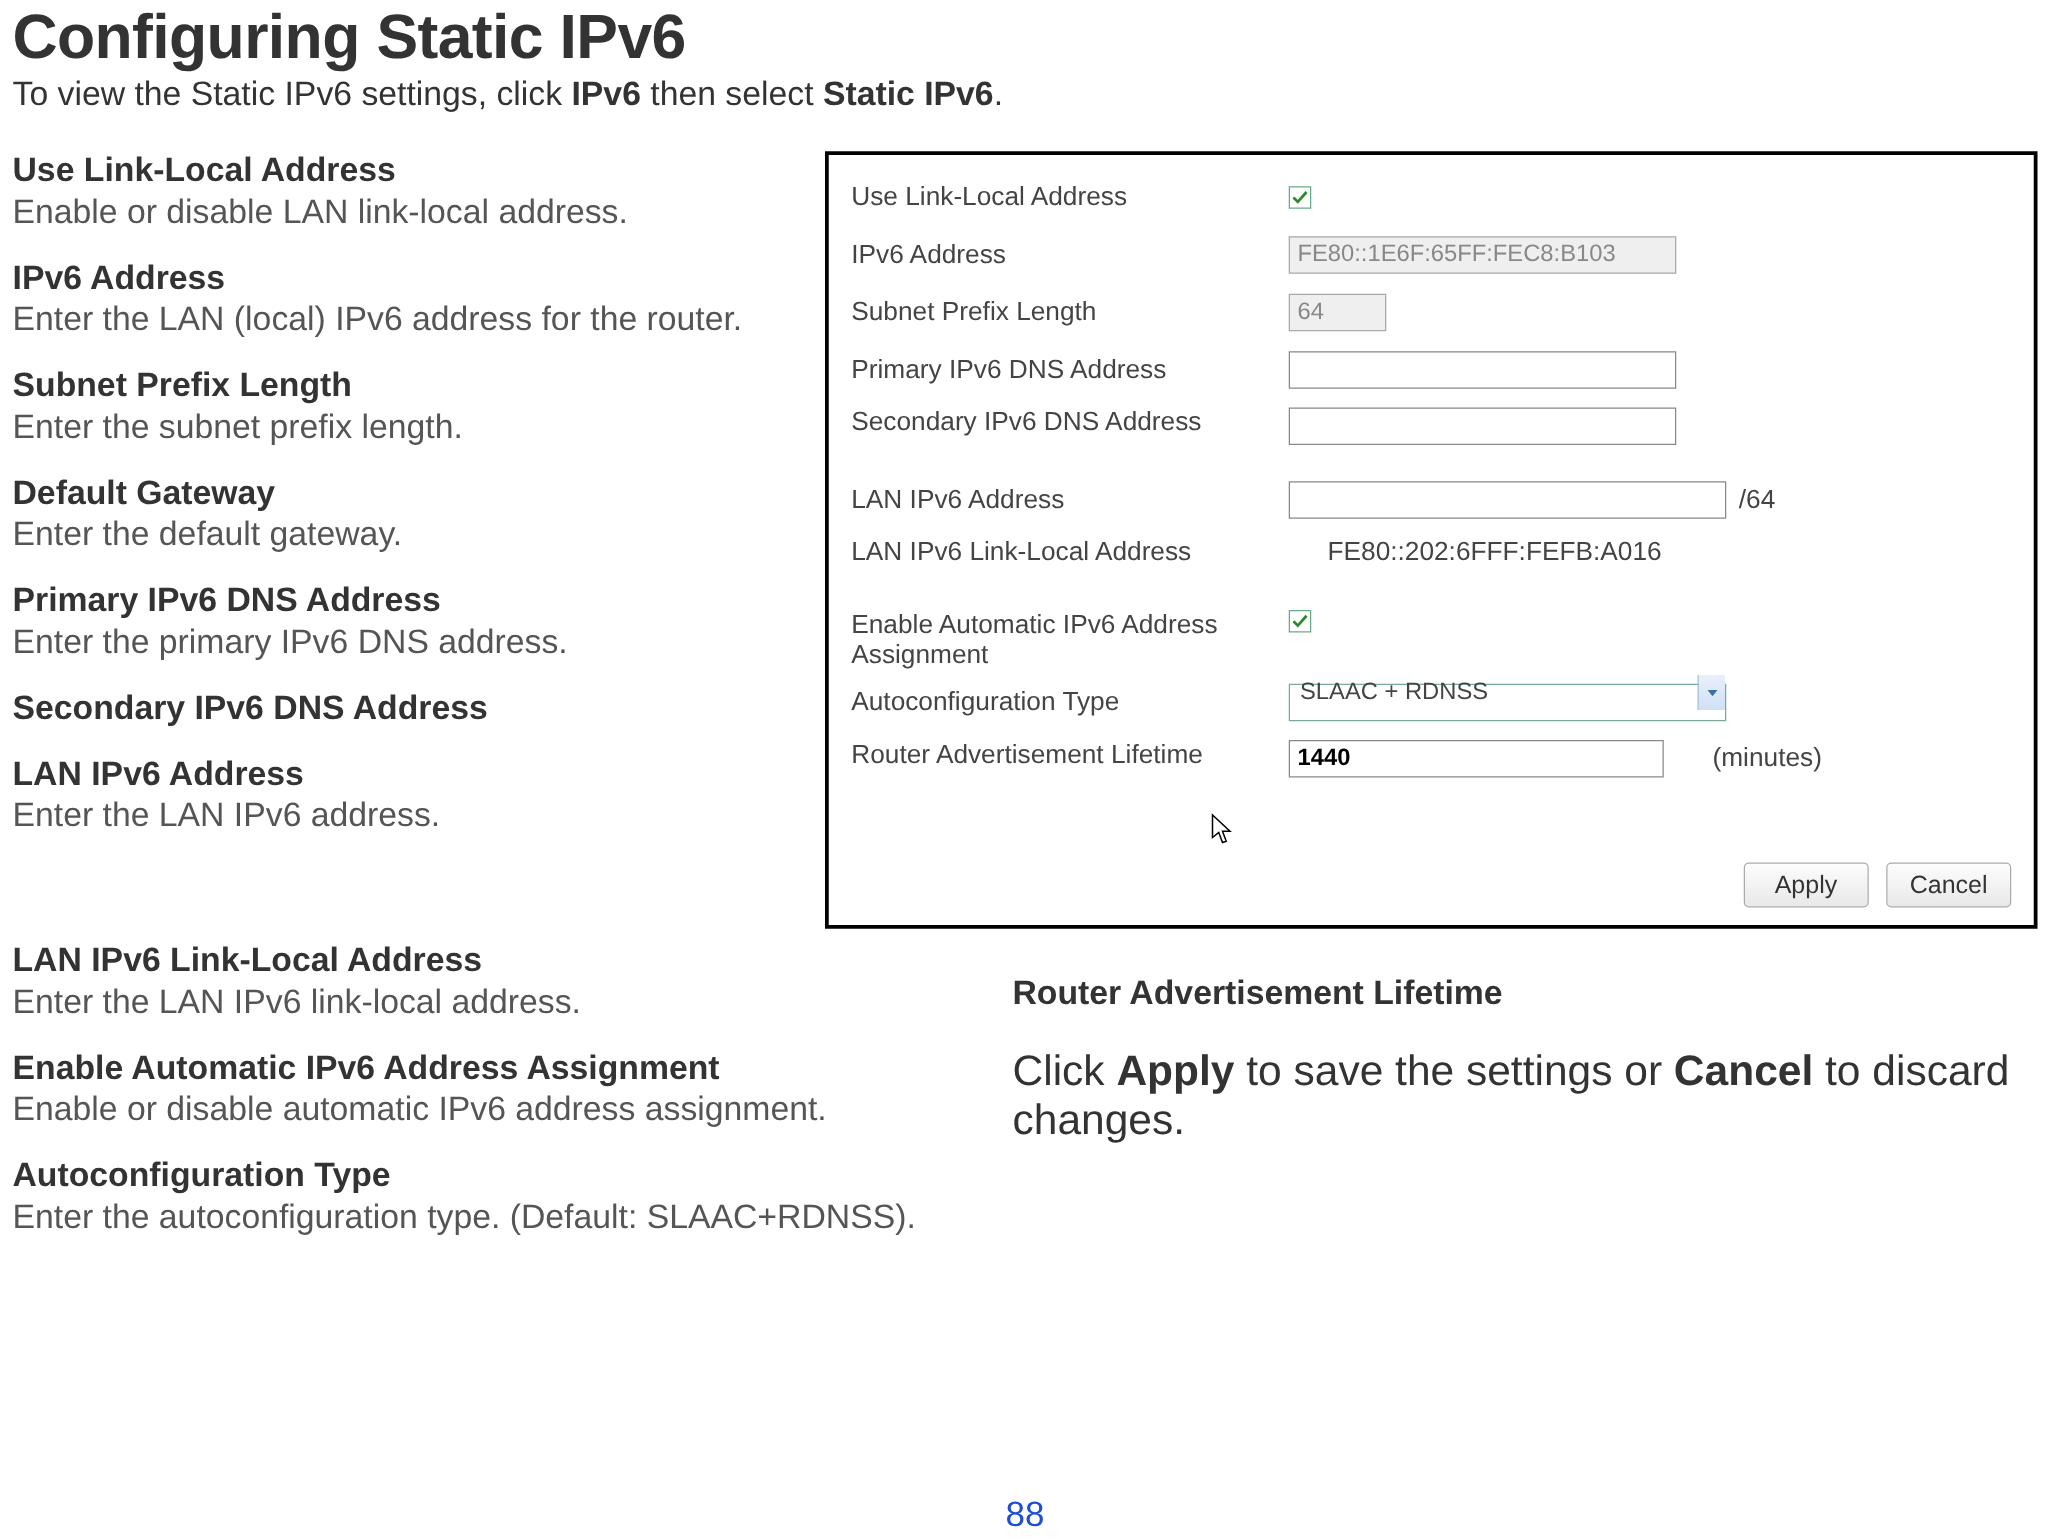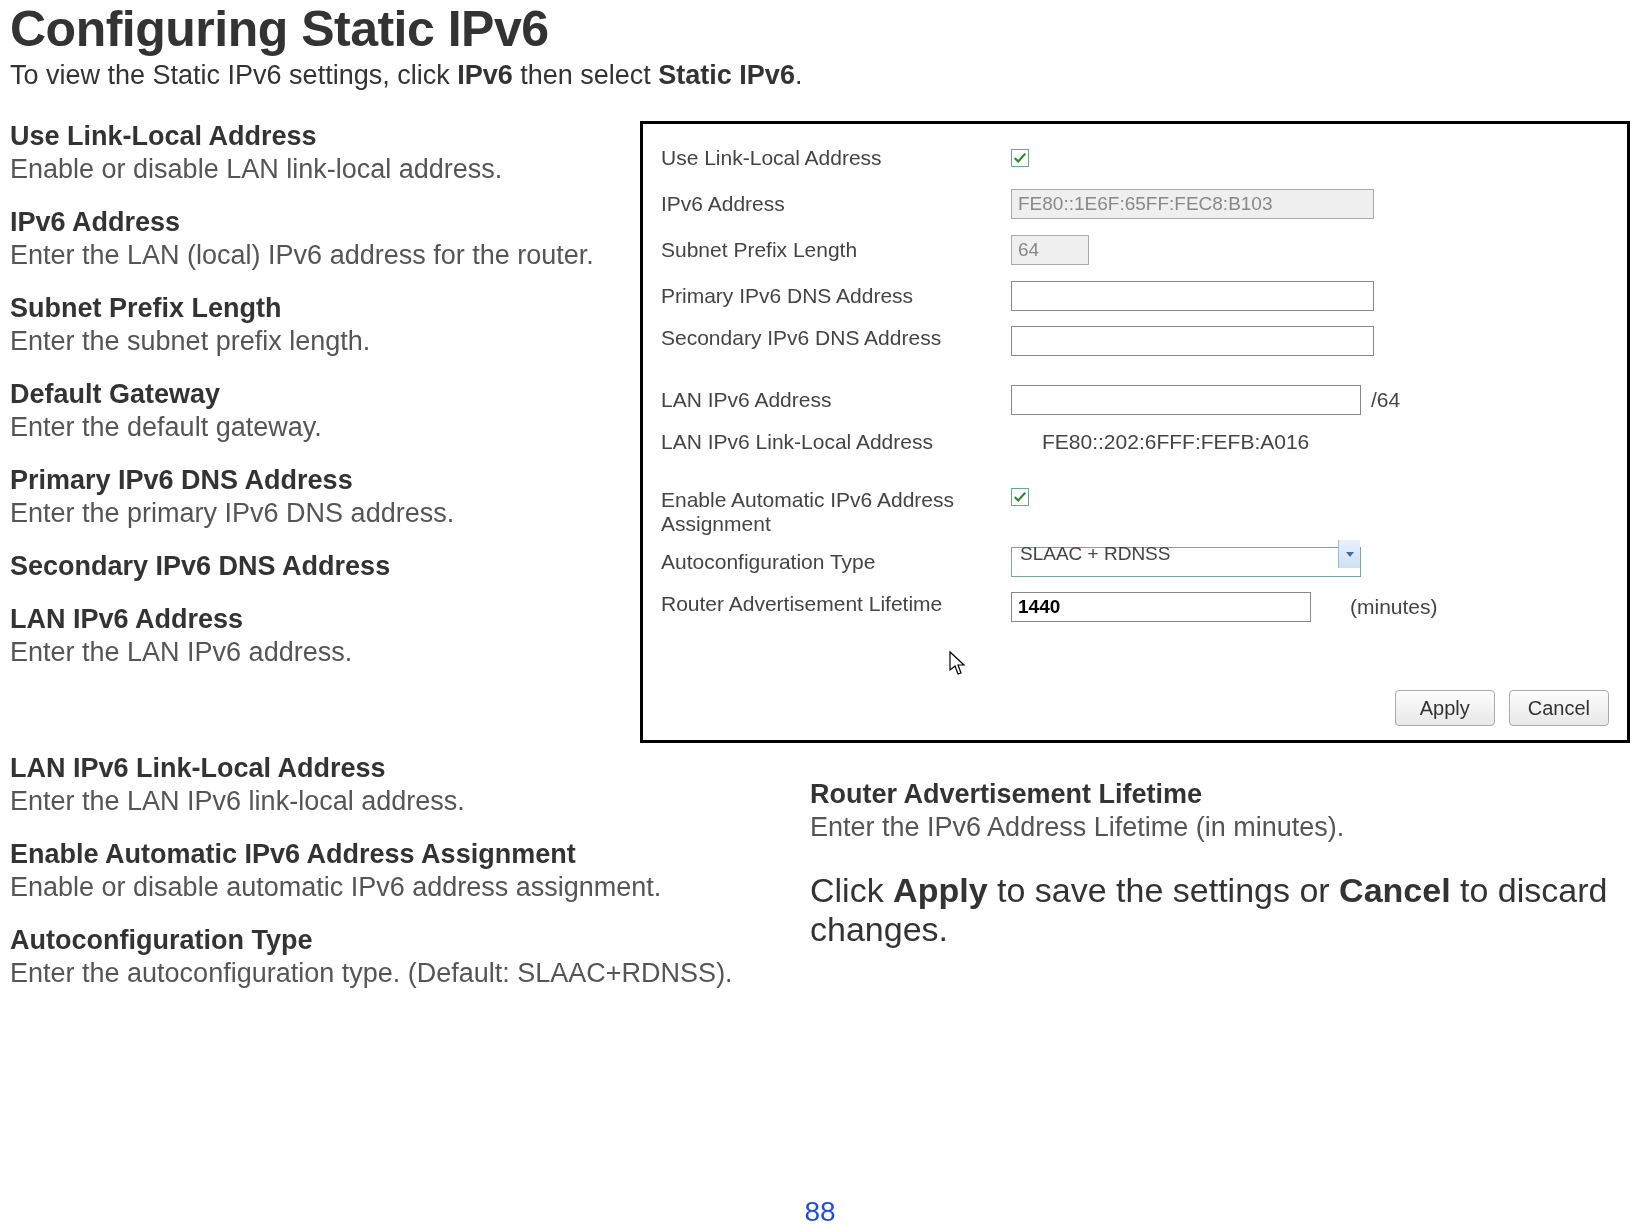--- a/index.html
+++ b/index.html
@@ -20,21 +20,21 @@
     font-stretch: condensed;
   }
   .subtitle {
     font-size: 27px;
     margin-bottom: 30px;
     font-family: "Arial Narrow", "Segoe UI", Arial, sans-serif;
     font-stretch: condensed;
   }
   .subtitle b { font-weight: 700; }
 
-  .columns { display: flex; }
+  .columns { display: flex; gap: 20px; }
   .left-col { width: 630px; flex: 0 0 630px; }
   .right-wrap { flex: 1; }
 
   .def-item { margin-bottom: 22px; }
   .def-title {
     font-size: 27px;
     font-weight: 700;
     font-family: "Arial Narrow", "Segoe UI", Arial, sans-serif;
     font-stretch: condensed;
     margin-bottom: 2px;
@@ -66,21 +66,21 @@
   .chk svg { width: 14px; height: 14px; }
 
   .txt {
     height: 30px;
     border: 1px solid #888;
     padding: 2px 6px;
     font-size: 19px;
     font-family: Arial, sans-serif;
   }
   .txt.disabled { background: #efefef; color: #888; border-color: #aaa; }
-  .txt.w1 { width: 363px; }
+  .txt.w1 { width: 310px; }
   .txt.w2 { width: 78px; }
   .txt.w3 { width: 350px; }
   .txt.w4 { width: 300px; font-weight: bold; }
 
   .static-text { font-size: 21px; margin-left: 31px; }
 
   .select-wrap {
     width: 350px; height: 30px; border: 1px solid #7a9; background: #fff;
     display: flex; align-items: center; justify-content: space-between;
     padding: 0 0 16px 8px; font-size: 19px;
@@ -279,21 +279,20 @@
       <div class="def-body">Enable or disable automatic IPv6 address assignment.</div>
     </div>
     <div class="def-item">
       <div class="def-title">Autoconfiguration Type</div>
       <div class="def-body">Enter the autoconfiguration type. (Default: SLAAC+RDNSS).</div>
     </div>
   </div>
   <div class="below-right">
     <div class="def-item">
       <div class="def-title">Router Advertisement Lifetime</div>
-      <div class="def-body">Enter the IPv6 Address Lifetime (in minutes).</div>
     </div>
     <p class="click-line">
       <span>Click </span><b>Apply</b><span> to save the settings or </span><b>Cancel</b><span> to discard changes.</span>
     </p>
   </div>
 </div>
 
 <div class="page-num">88</div>
 
 </body></html>

